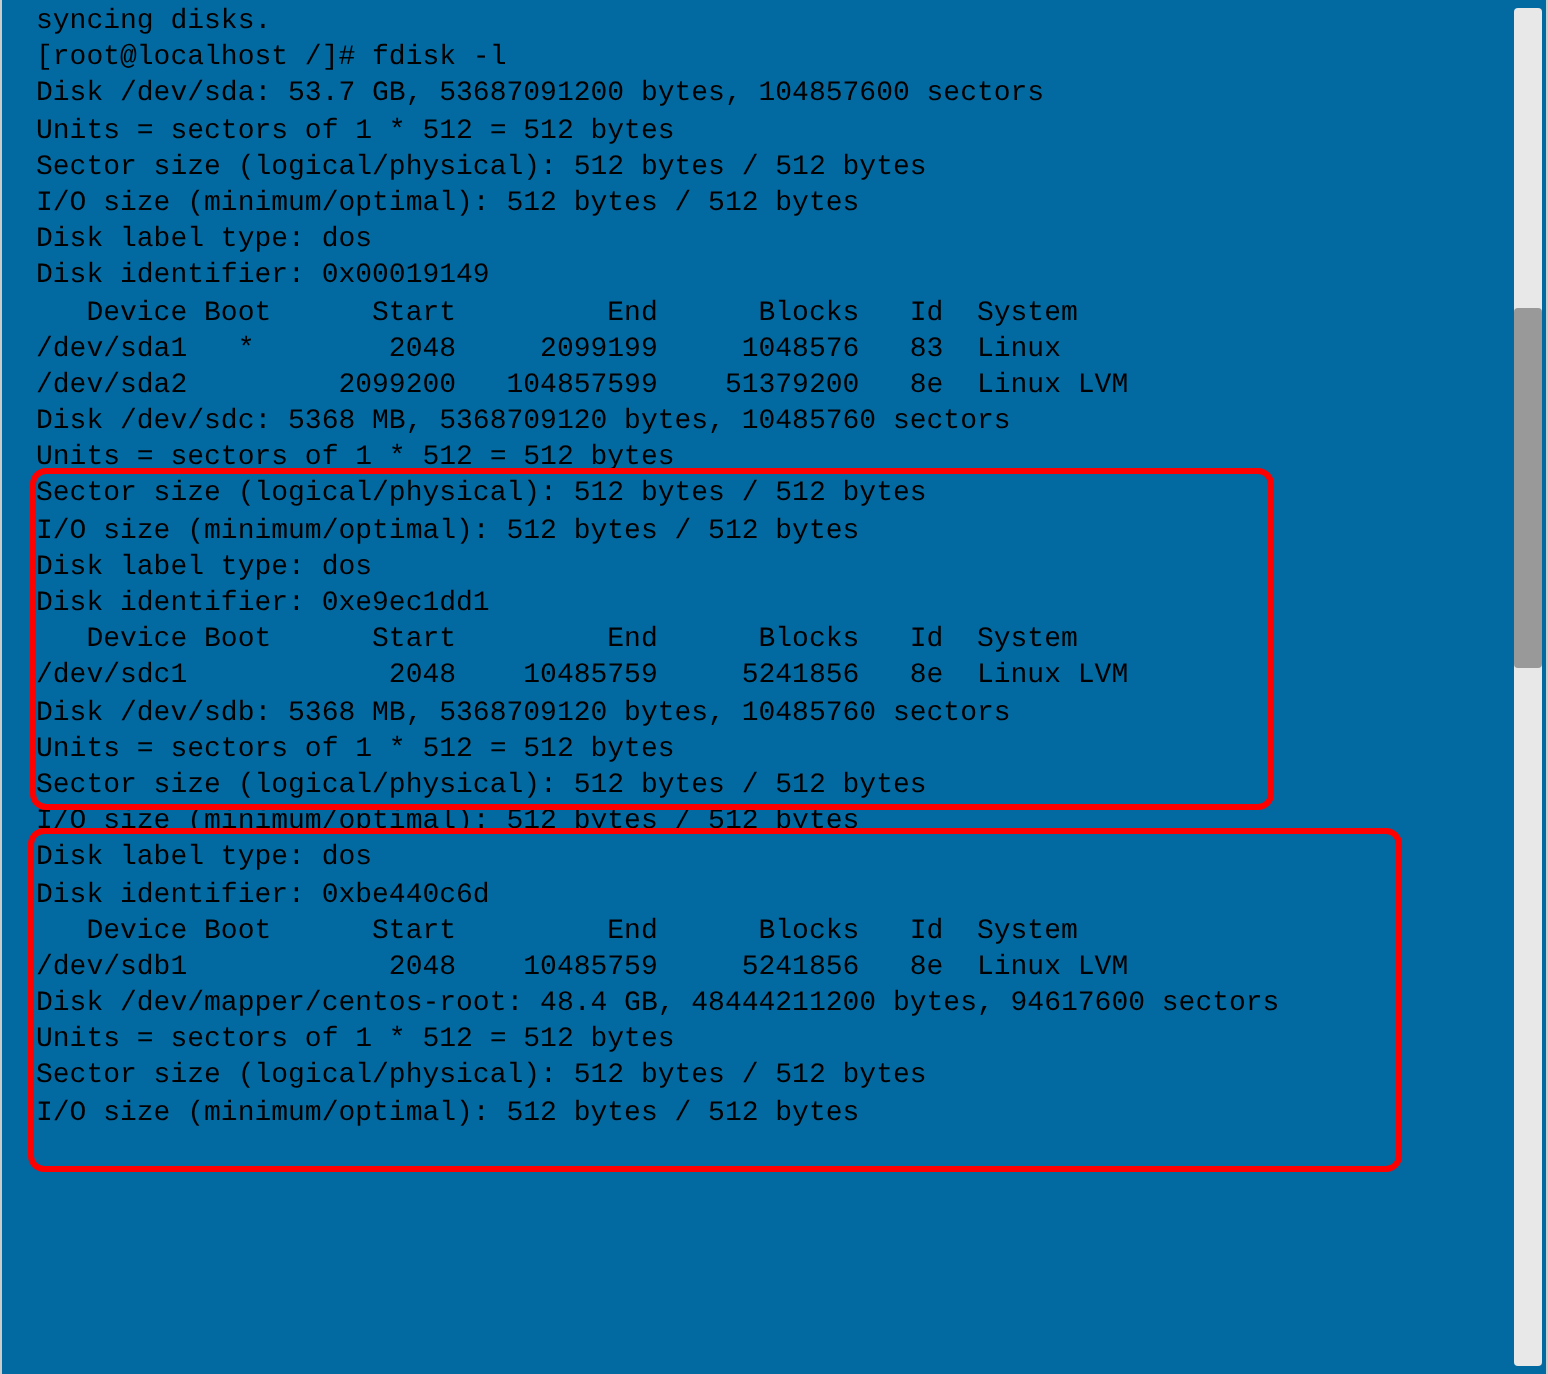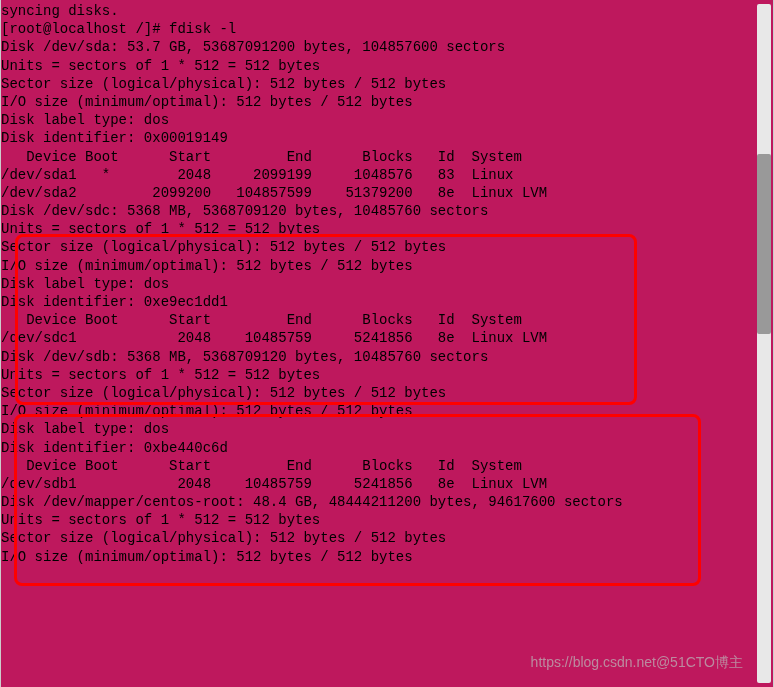--- a/index.html
+++ b/index.html
@@ -11,24 +11,24 @@
       font-family: 'Courier New', monospace;
       font-size: 14px;
       line-height: 1.3;
       background: #f5f5f5;
       padding: 0;
       width: 774px;
       height: 687px;
       position: relative;
     }
     .terminal-container {
-      background: #be185d;
+      background: #0369a1;
       border-left: 1px solid #ccc;
       border-right: 1px solid #ccc;
-      padding: 2px 0;
+      padding: 2px 17px;
       height: 100%;
       overflow: hidden;
       position: relative;
     }
     .terminal-content {
       color: #000;
       white-space: pre;
       font-family: 'Courier New', monospace;
     }
     .scrollbar {
@@ -85,14 +85,13 @@
 <div class="terminal-container">
   <div class="terminal-content"><span class="terminal-line">syncing disks.</span><span class="terminal-line">[root@localhost /]# fdisk -l</span><span class="terminal-line"></span><span class="terminal-line">Disk /dev/sda: 53.7 GB, 53687091200 bytes, 104857600 sectors</span><span class="terminal-line">Units = sectors of 1 * 512 = 512 bytes</span><span class="terminal-line">Sector size (logical/physical): 512 bytes / 512 bytes</span><span class="terminal-line">I/O size (minimum/optimal): 512 bytes / 512 bytes</span><span class="terminal-line">Disk label type: dos</span><span class="terminal-line">Disk identifier: 0x00019149</span><span class="terminal-line"></span><span class="terminal-line">   Device Boot      Start         End      Blocks   Id  System</span><span class="terminal-line">/dev/sda1   *        2048     2099199     1048576   83  Linux</span><span class="terminal-line">/dev/sda2         2099200   104857599    51379200   8e  Linux LVM</span><span class="terminal-line"></span><span class="terminal-line">Disk /dev/sdc: 5368 MB, 5368709120 bytes, 10485760 sectors</span><span class="terminal-line">Units = sectors of 1 * 512 = 512 bytes</span><span class="terminal-line">Sector size (logical/physical): 512 bytes / 512 bytes</span><span class="terminal-line">I/O size (minimum/optimal): 512 bytes / 512 bytes</span><span class="terminal-line">Disk label type: dos</span><span class="terminal-line">Disk identifier: 0xe9ec1dd1</span><span class="terminal-line"></span><span class="terminal-line">   Device Boot      Start         End      Blocks   Id  System</span><span class="terminal-line">/dev/sdc1            2048    10485759     5241856   8e  Linux LVM</span><span class="terminal-line"></span><span class="terminal-line">Disk /dev/sdb: 5368 MB, 5368709120 bytes, 10485760 sectors</span><span class="terminal-line">Units = sectors of 1 * 512 = 512 bytes</span><span class="terminal-line">Sector size (logical/physical): 512 bytes / 512 bytes</span><span class="terminal-line">I/O size (minimum/optimal): 512 bytes / 512 bytes</span><span class="terminal-line">Disk label type: dos</span><span class="terminal-line">Disk identifier: 0xbe440c6d</span><span class="terminal-line"></span><span class="terminal-line">   Device Boot      Start         End      Blocks   Id  System</span><span class="terminal-line">/dev/sdb1            2048    10485759     5241856   8e  Linux LVM</span><span class="terminal-line"></span><span class="terminal-line">Disk /dev/mapper/centos-root: 48.4 GB, 48444211200 bytes, 94617600 sectors</span><span class="terminal-line">Units = sectors of 1 * 512 = 512 bytes</span><span class="terminal-line">Sector size (logical/physical): 512 bytes / 512 bytes</span><span class="terminal-line">I/O size (minimum/optimal): 512 bytes / 512 bytes</span></div>
 
   <div class="scrollbar">
     <div class="scrollbar-thumb"></div>
   </div>
 
   <div class="red-box red-box-1"></div>
   <div class="red-box red-box-2"></div>
 
-  <div class="watermark">https://blog.csdn.net@51CTO博主</div>
 </div>
 
 </body></html>

